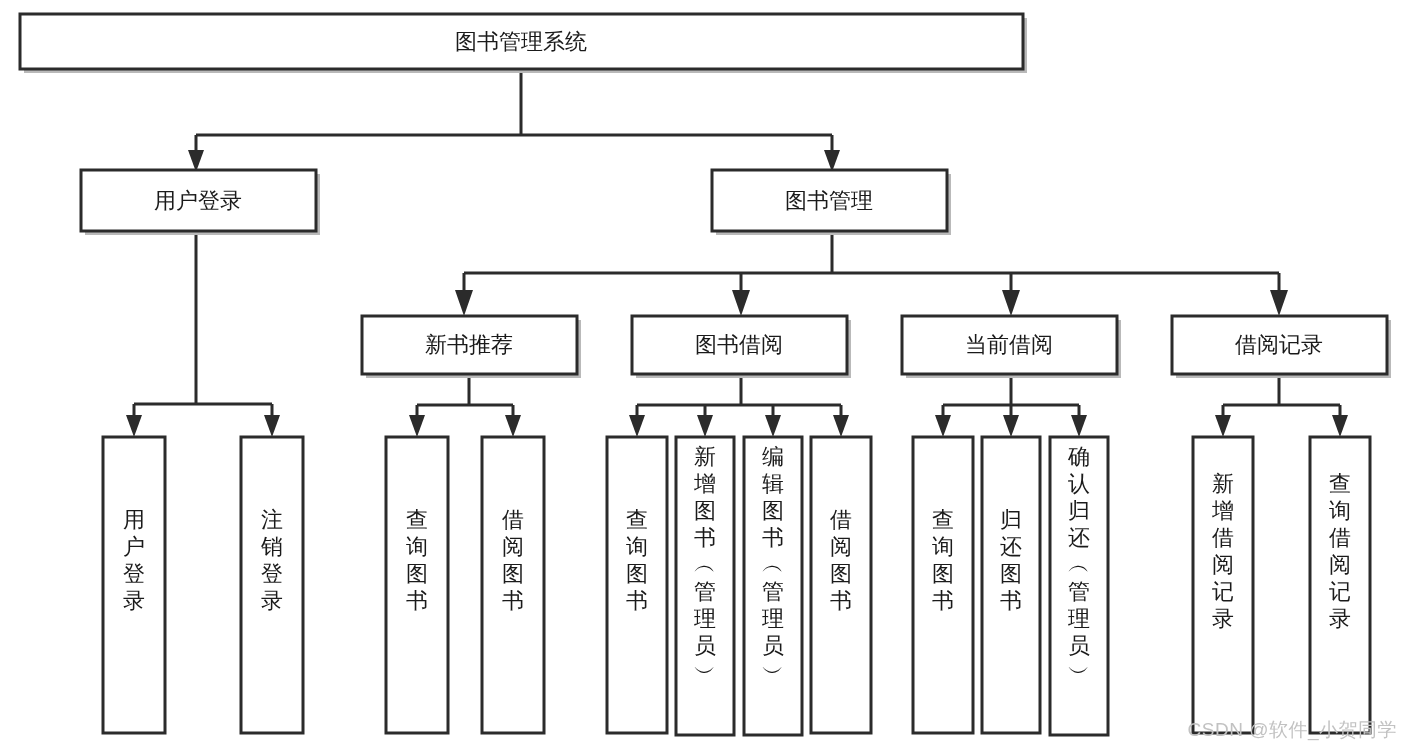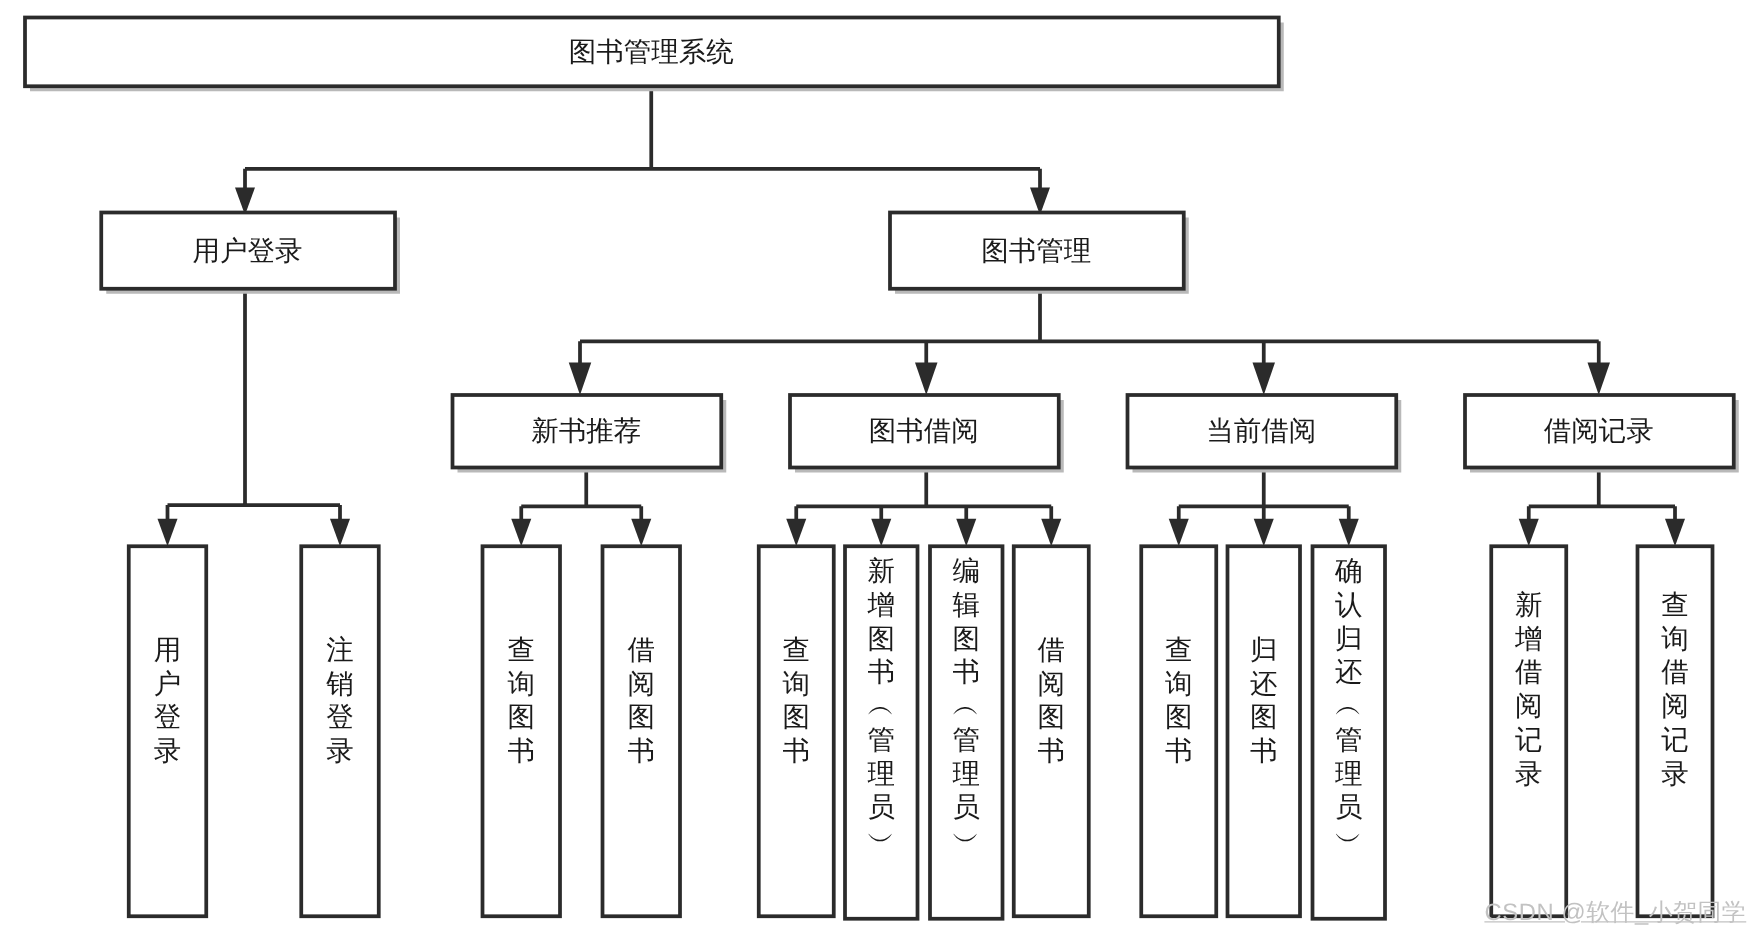--- a/index.html
+++ b/index.html
@@ -26,21 +26,21 @@
   }
   .node-label-v{
     font-family:"Liberation Sans","DejaVu Sans",sans-serif;
     font-size:22px;fill:#1a1a1a;
     text-anchor:middle;
   }
   .watermark{
     position:absolute;right:8px;bottom:4px;
     font-family:"Liberation Sans","DejaVu Sans",sans-serif;
     font-size:19px;color:#c2c2c2;letter-spacing:.5px;
-    user-select:none;white-space:nowrap;text-decoration:underline;
+    user-select:none;white-space:nowrap;
   }
 </style>
 </head>
 <body>
 
 <div id="stage">
 
   <svg id="diagram" viewBox="0 0 1405 747">
 
     <g>

